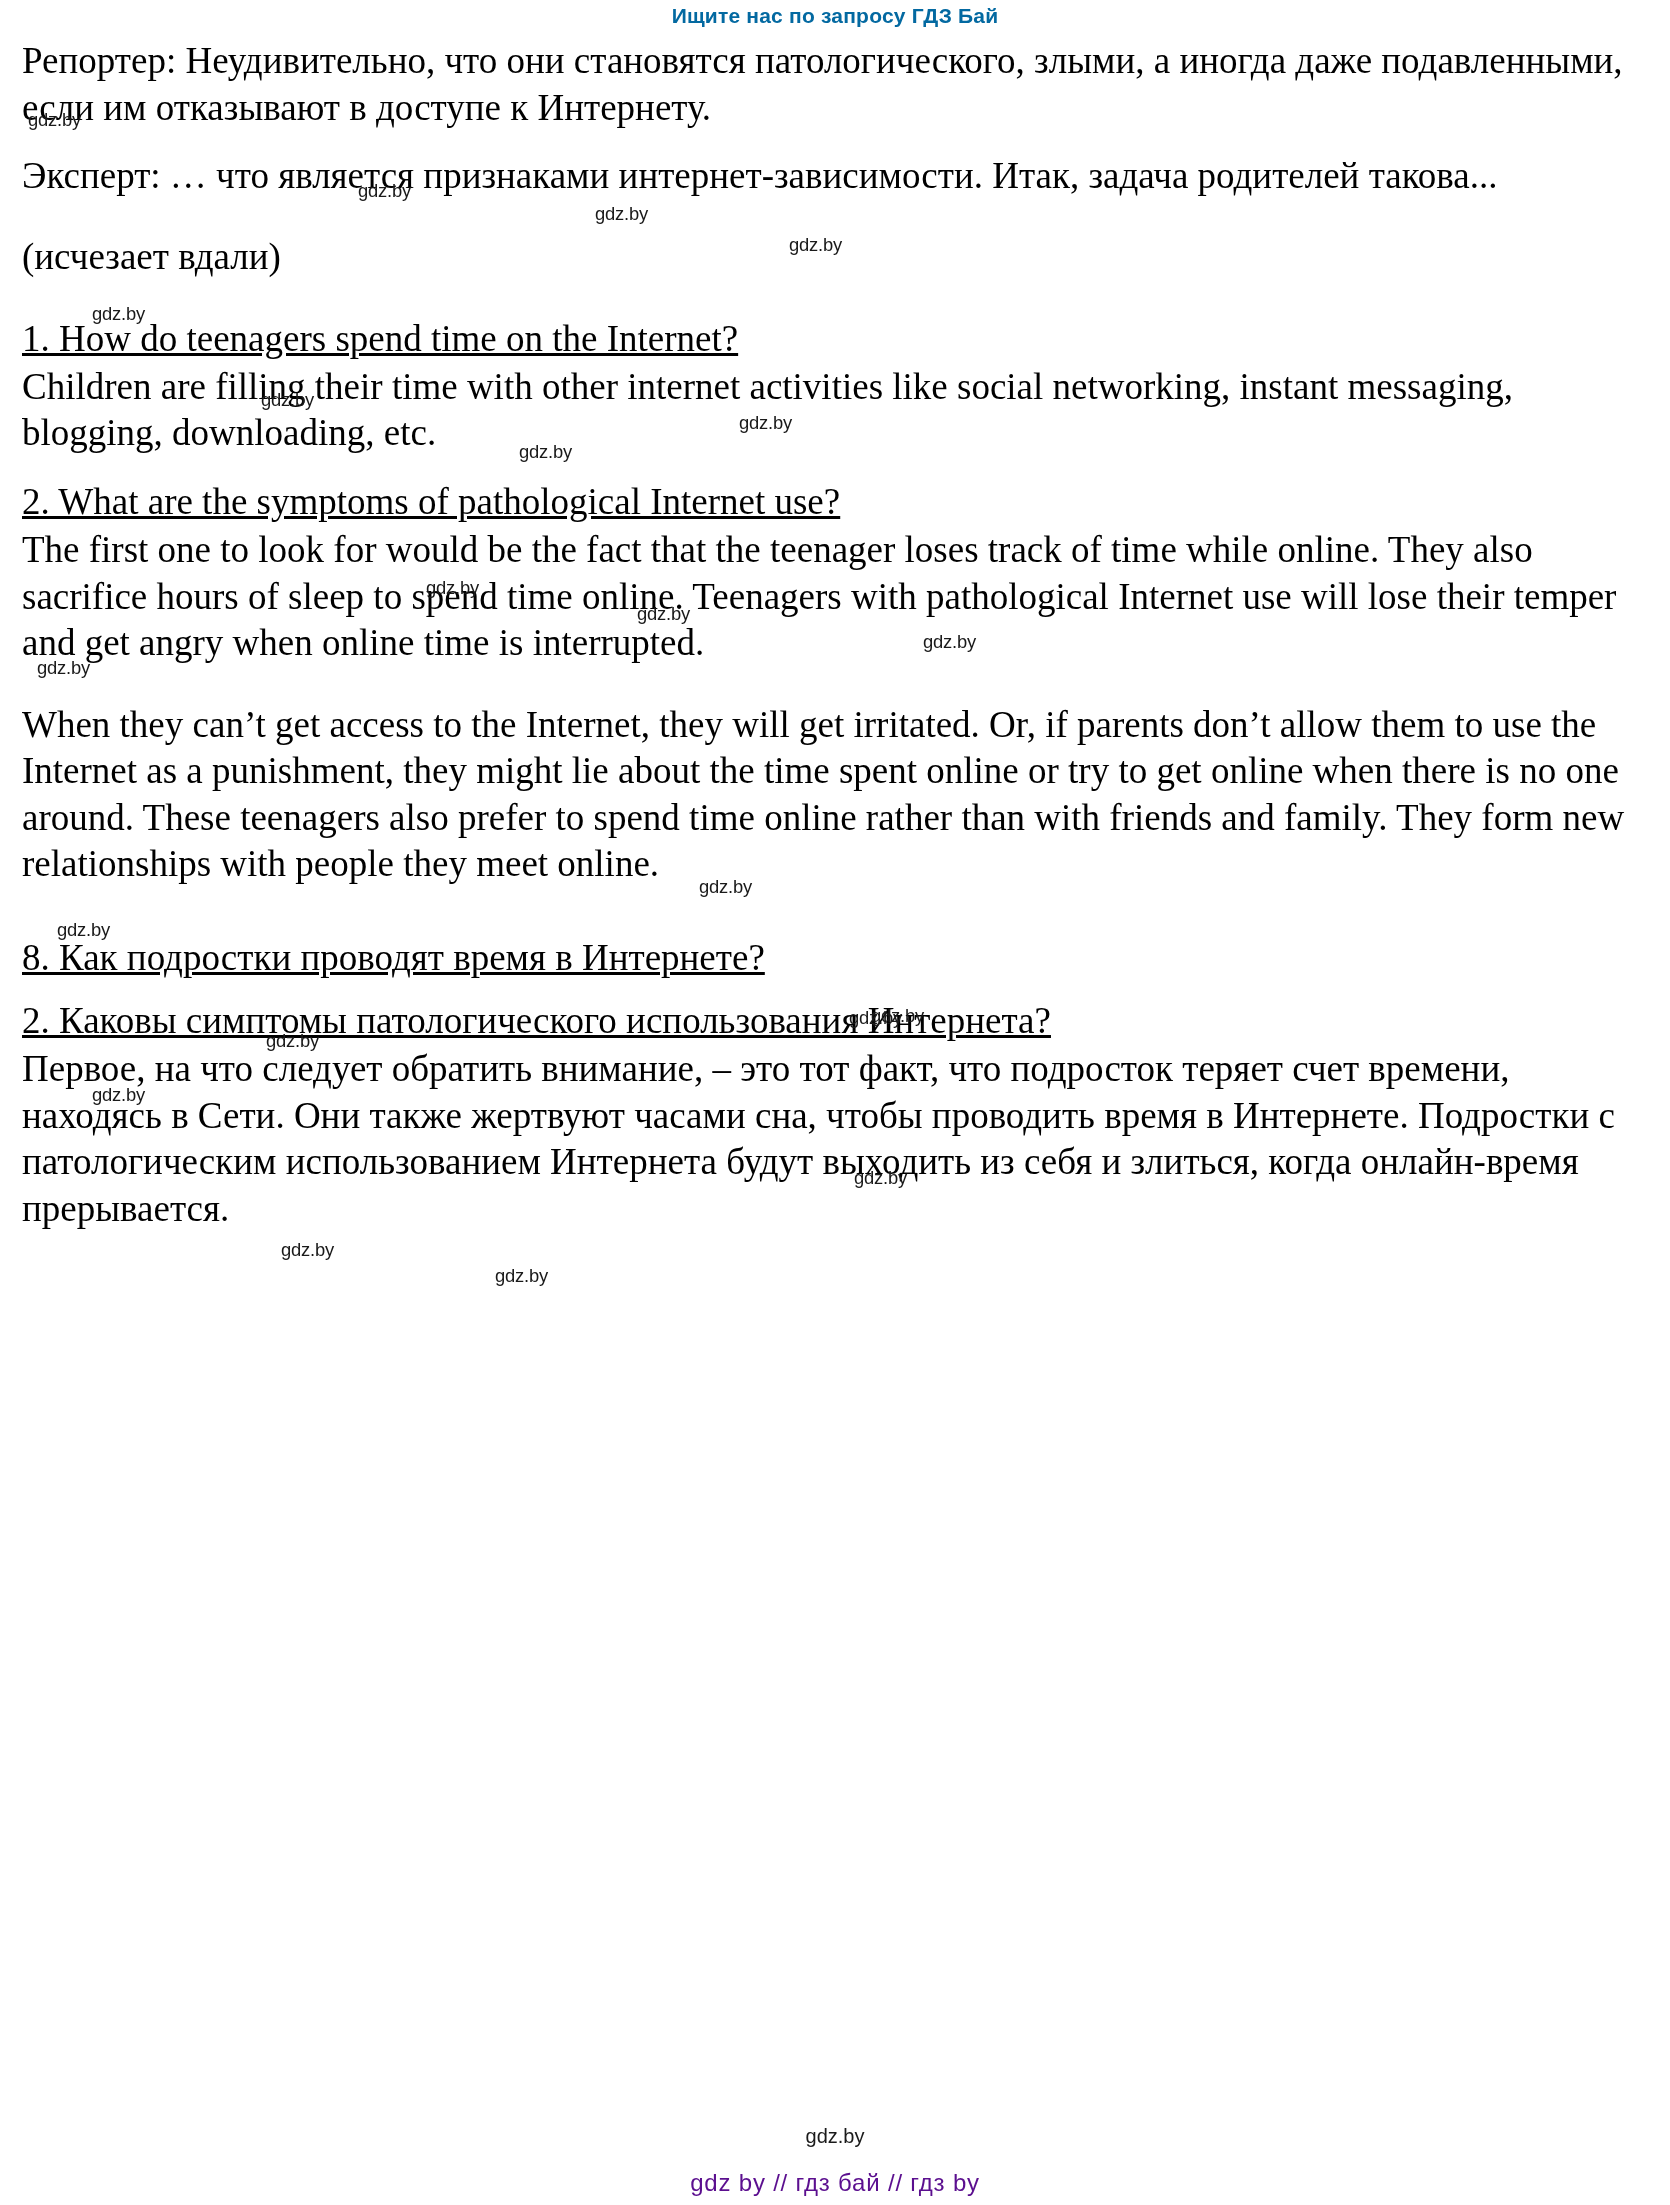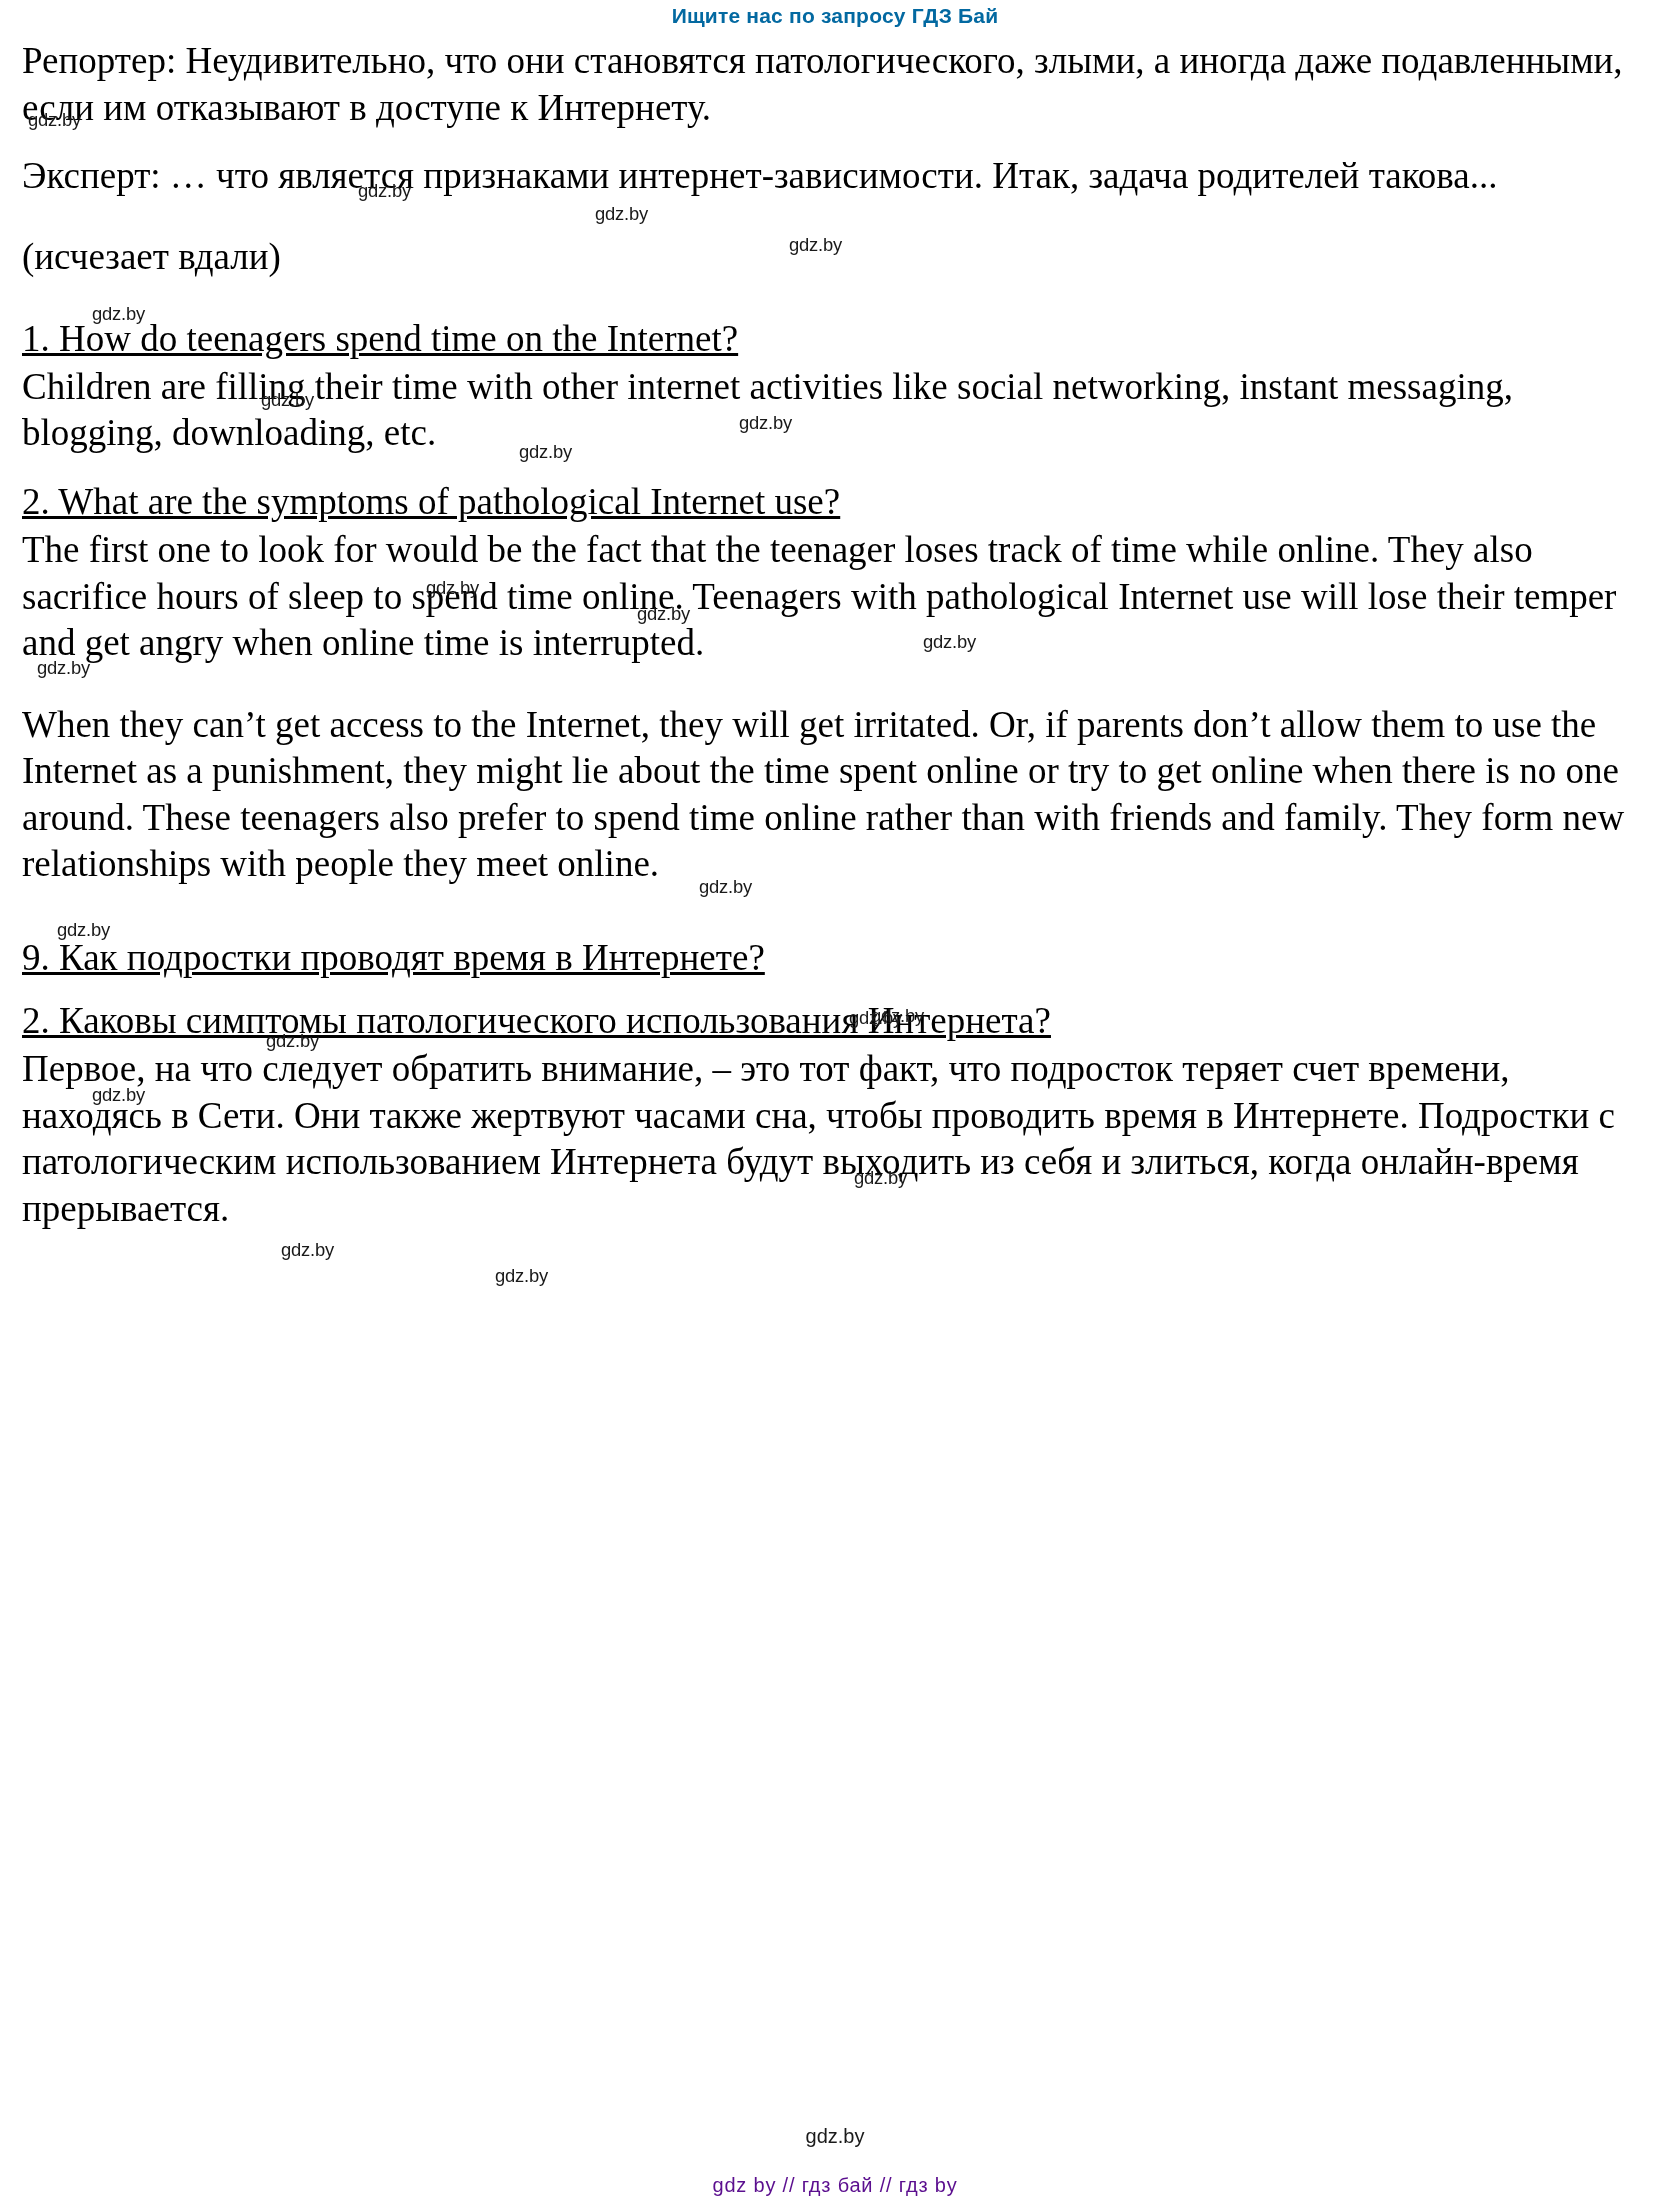--- a/index.html
+++ b/index.html
@@ -71,21 +71,21 @@
   
   #page-footer {
     position: absolute;
     left: 0;
     bottom: 8.4px;
     width: 1670px;
     text-align: center;
   }
   #page-footer .footer-text {
     font-family: "Liberation Sans", "DejaVu Sans", sans-serif;
-    font-size: 20px;
+    font-size: 24px;
     color: #5b0f8f;
     letter-spacing: 0.8px;
     white-space: nowrap;
   }
   #footer-watermark {
     position: absolute;
     left: 0;
     bottom: 57px;
     width: 1670px;
     text-align: center;
@@ -124,21 +124,21 @@
 
   <p class="para tight">2. What are the symptoms of pathological Internet use?</p>
   <p class="para">The first one to look for would be the fact that the teenager loses track of time while online. They also sacrifice hours of sleep to spend time online. Teenagers with pathological Internet use will lose their temper and get angry when online time is interrupted.</p>
 
   <div class="gap-md"></div>
 
   <p class="para">When they can’t get access to the Internet, they will get irritated. Or, if parents don’t allow them to use the Internet as a punishment, they might lie about the time spent online or try to get online when there is no one around. These teenagers also prefer to spend time online rather than with friends and family. They form new relationships with people they meet online.</p>
 
   <div class="gap-lg"></div>
 
-  <p class="para tight">9. Как подростки проводят время в Интернете?</p>
+  <p class="para tight">8. Как подростки проводят время в Интернете?</p>
 
   <div class="gap-sm"></div>
 
   <p class="para tight">2. Каковы симптомы патологического использования Интернета?</p>
   <p class="para">Первое, на что следует обратить внимание, – это тот факт, что подросток теряет счет времени, находясь в Сети. Они также жертвуют часами сна, чтобы проводить время в Интернете. Подростки с патологическим использованием Интернета будут выходить из себя и злиться, когда онлайн-время прерывается.</p>
 
 </div>
 
 <div id="watermark-layer">
     <span class="wm" style="left: 28px; top: 109px;">gdz.by</span>

